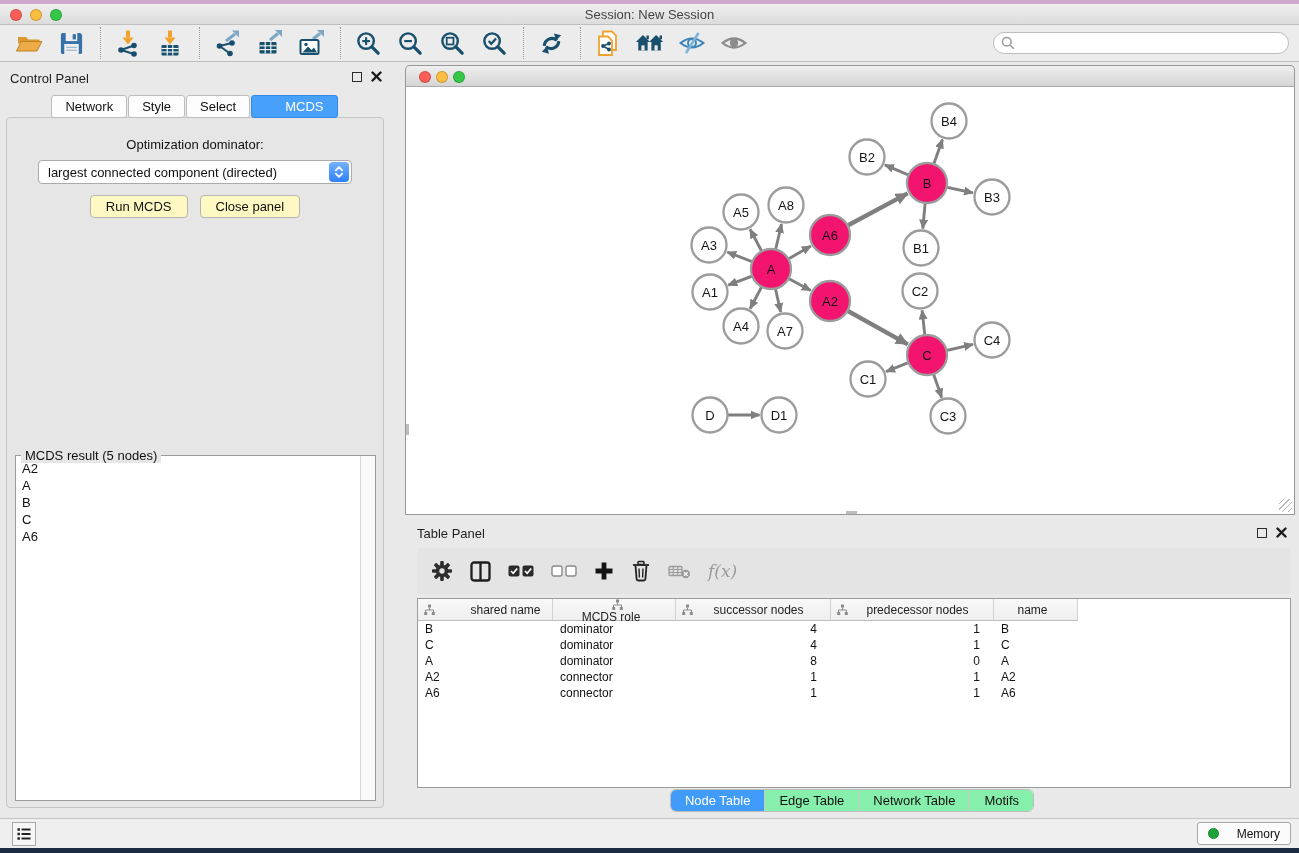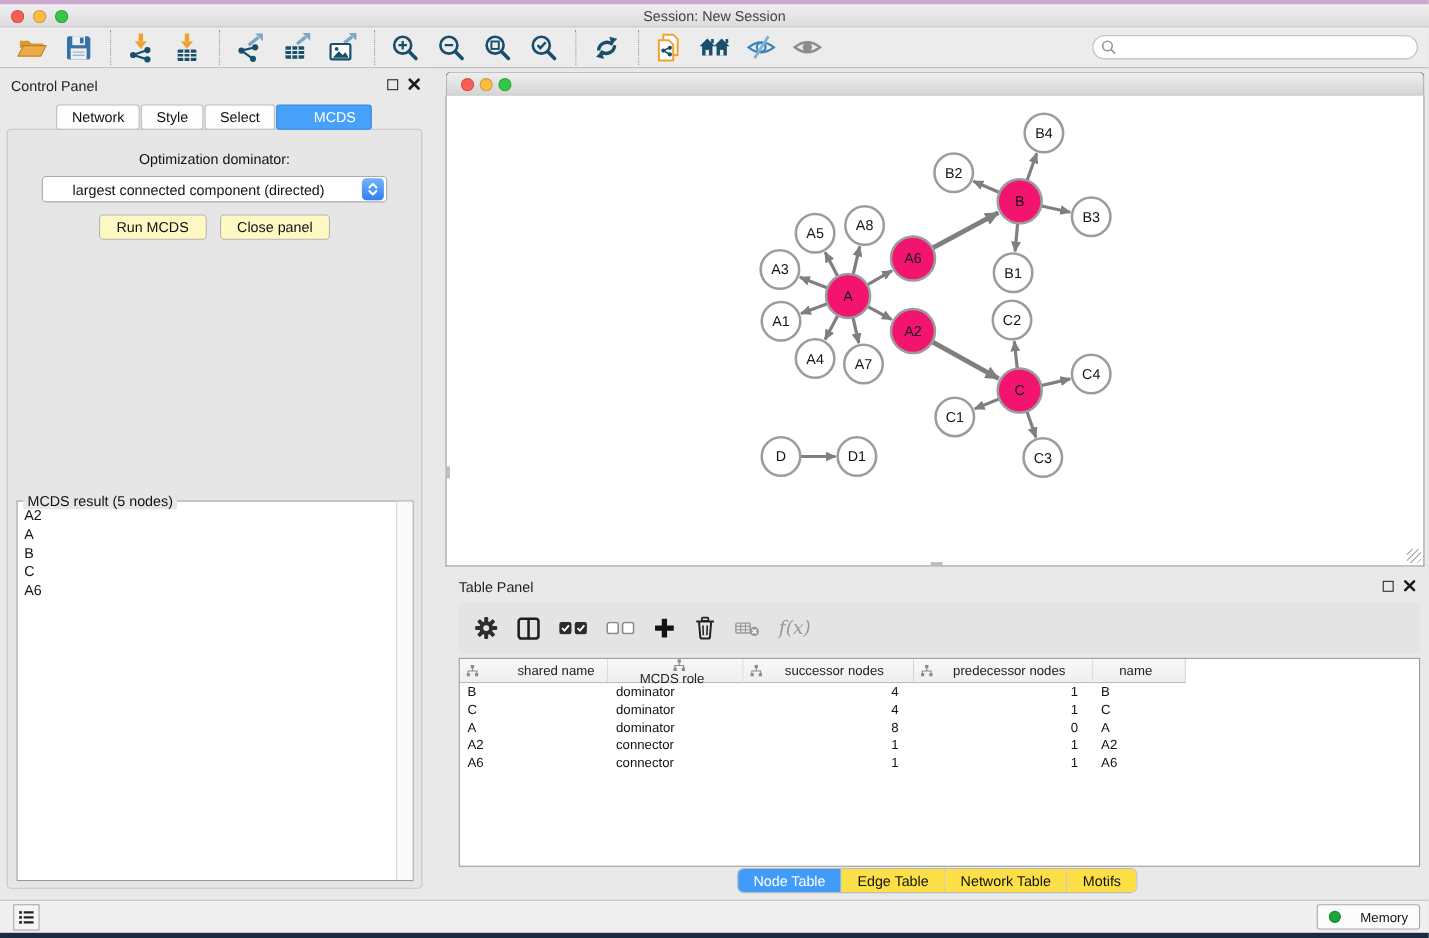--- a/index.html
+++ b/index.html
@@ -35,21 +35,21 @@
   .float-icon { width:10px; height:10px; border:1.6px solid #2b2b2b; display:inline-block; }
   .cp-tabs { position:absolute; left:0; top:33px; width:100%; display:flex; justify-content:center; z-index:2; }
   .cp-tab { border:1px solid #BDBDBD; background:#FDFDFD; padding:3px 13px; font-size:13px; color:#111;
             border-radius:3px; margin-right:1px; }
   .cp-tab.active { background:#47A0F9; border-color:#3388E8; color:#fff;padding-left:33px; }
   .cp-content { position:absolute; left:6px; right:6px; top:55px; bottom:10px;
                 background:#E6E6E6; border:1px solid #C5C5C5; border-radius:4px; }
   .opt-label { margin-top:19px; text-align:center; font-size:13px; color:#111; }
   .opt-select { position:relative; margin:8px auto 0; width:314px; height:24px; background:#fff;
                 border:1px solid #ABABAB; border-radius:4px; display:flex; align-items:center; }
-  .opt-select .sel-text { flex:1; padding-left:27px; font-size:13px; color:#111; white-space:nowrap; overflow:hidden; }
+  .opt-select .sel-text { flex:1; padding-left:9px; font-size:13px; color:#111; white-space:nowrap; overflow:hidden; }
   .stepper { width:20px; height:20px; margin-right:2px; border-radius:4px;
              background:linear-gradient(#74B3FC,#2F80F4); display:flex; align-items:center; justify-content:center; }
   .cp-buttons { margin-top:11px; display:flex; justify-content:center; gap:12px; }
   .cp-btn { background:#fef9c3; border:1px solid #B5B5B5; border-radius:4px; padding:3px 15px; font-size:13px; color:#111; }
   .result-box { position:absolute; left:8px; right:7px; top:337px; bottom:6px;
                 border:1px solid #9a9a9a; background:#fff; }
   .result-legend { position:absolute; top:-8px; left:5px; background:#E6E6E6; padding:0 4px; font-size:13px; color:#111; }
   .result-list { position:absolute; left:0; top:4px; right:15px; bottom:0; overflow:hidden; }
   .result-item { padding:1px 0 1px 6px; font-size:13px; line-height:15px; color:#111; }
   .result-scroll { position:absolute; top:0; right:0; bottom:0; width:15px; background:#FAFAFA; border-left:1px solid #D5D5D5; }
@@ -83,21 +83,21 @@
   .nt-hcell { display:flex; align-items:center; background:linear-gradient(#F8F8F8,#EFEFEF);
               border-right:1px solid #D2D2D2; border-bottom:1px solid #BDBDBD; font-size:12px; color:#222; }
   .nt-hcell .hlabel { flex:1; text-align:center; padding-right:6px; }
   .nt-hcell .tree { margin-left:6px; flex:none; }
   .nt-row { display:flex; height:16px; font-size:12px; color:#111; }
   .nt-cell { padding:1px 6px 0 7px; overflow:hidden; white-space:nowrap; }
   .nt-cell.num { text-align:right; padding-right:14px; }
   .c0{width:135px;gap:30px;} .c1{width:123px;flex-direction:column;} .c2{width:155px;} .c3{width:163px;} .c4{width:84px;}
   .tp-tabs { position:absolute; left:0; right:0; top:269px; display:flex; justify-content:center; }
   .seg { display:flex; border:1px solid #BDBDBD; border-radius:6px; overflow:hidden; background:#FDFDFD; }
-  .seg-tab { padding:3px 14px; font-size:13px; color:#111; border-right:1px solid #C9C9C9; background:#fde047; }
+  .seg-tab { padding:3px 14px; font-size:13px; color:#111; border-right:1px solid #C9C9C9; background:#86efac; }
   .seg-tab:last-child { border-right:none; }
   .seg-tab.active { background:#419CF9; color:#fff; }
 
   
   .statusbar { position:absolute; left:0; top:818px; width:100%; height:30px; background:#EFEFEF;
                border-top:1px solid #C4C4C4; }
   .list-btn { position:absolute; left:12px; top:3px; width:24px; height:24px; background:#F6F6F6;
               border:1px solid #A8A8A8; display:flex; align-items:center; justify-content:center; }
   .memory-btn { position:absolute; right:8px; top:3px; height:23px; background:#FBFBFB; border:1px solid #A8A8A8;
                 border-radius:3px; display:flex; align-items:center; gap:18px; padding:0 10px; font-size:12px; color:#111; }

